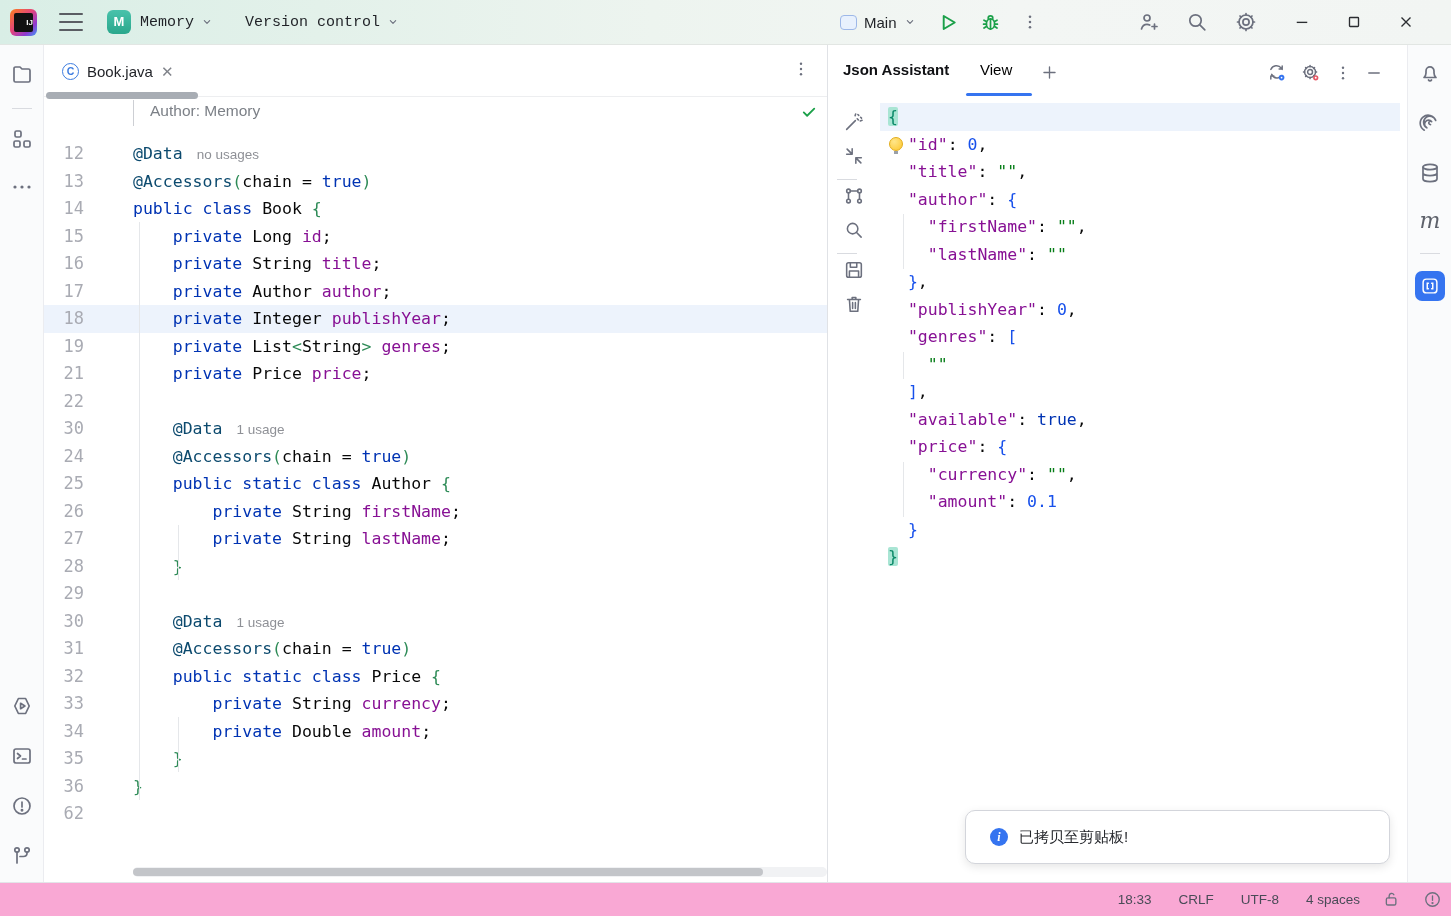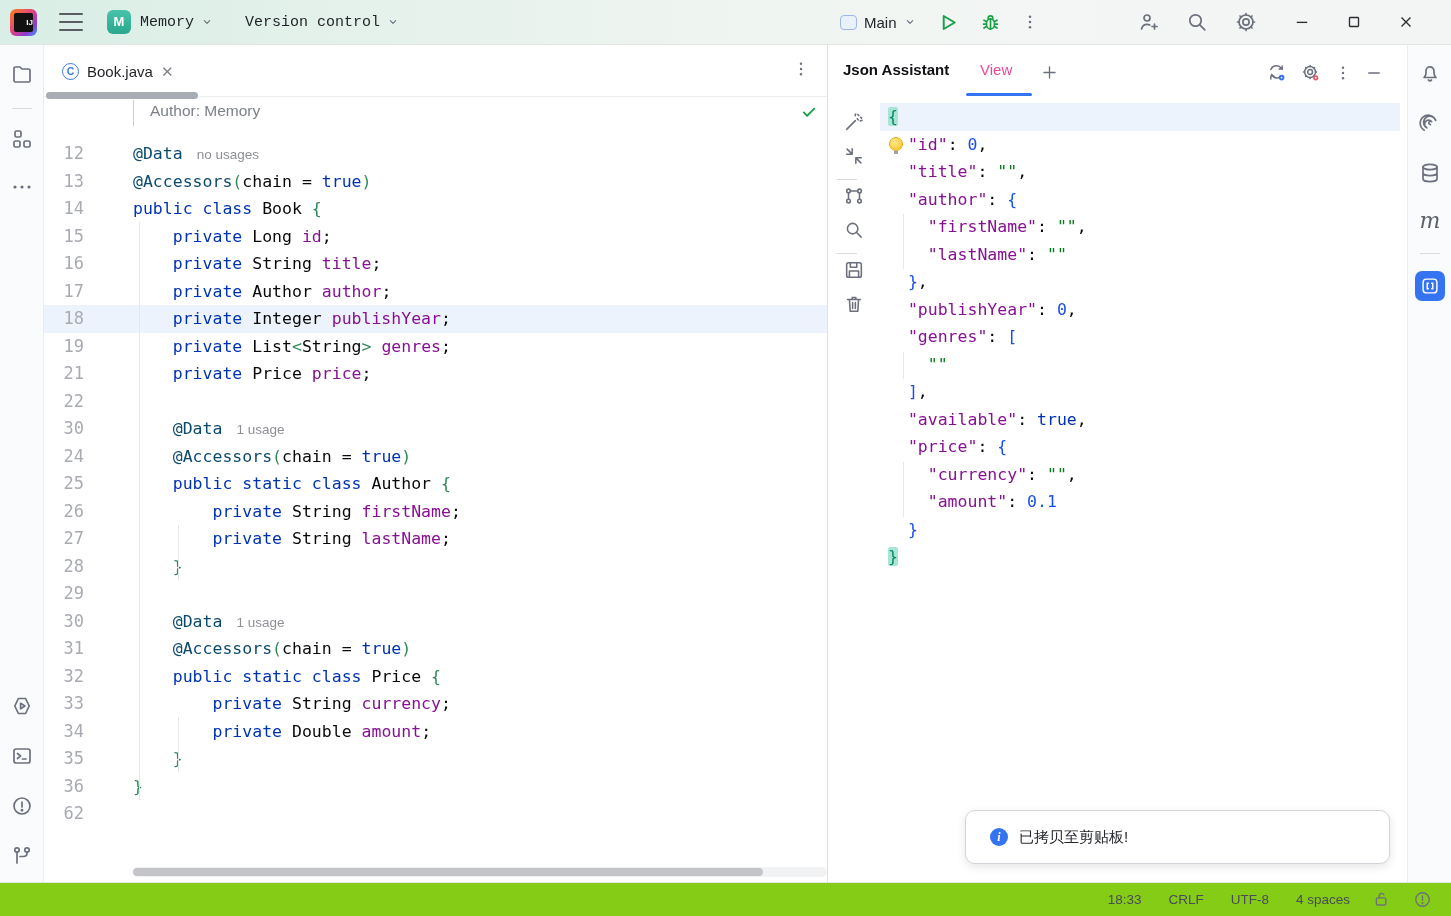--- a/index.html
+++ b/index.html
@@ -78,21 +78,21 @@
   #ed-hscroll { position:absolute; left:89px; top:822px; width:694px; height:10px; background:#F1F2F4; border-radius:5px; }
   #ed-hscroll .thumb { position:absolute; left:0; top:1px; width:630px; height:8px; border-radius:4px; background:#C3C5C9; }
 
   
   #splitter { position:absolute; left:827px; top:45px; width:1px; height:837px; background:#E0E2E6; }
 
   
   #jsonpanel { position:absolute; left:828px; top:45px; width:579px; height:837px; background:#fff; }
   #jp-header { position:absolute; left:0; top:0; width:579px; height:53px; }
   #jp-title { position:absolute; left:15px; top:16px; font-size:15px; font-weight:bold; color:#101114; }
-  #jp-tab { position:absolute; left:152px; top:16px; font-size:15px; color:#ec4899; }
+  #jp-tab { position:absolute; left:152px; top:16px; font-size:15px; color:#000000; }
   #jp-tab-underline { position:absolute; left:138px; top:48px; width:66px; height:3px; border-radius:2px; background:#3574F0; }
   #jp-plus { position:absolute; left:212px; top:18px; }
   .jp-right-icons { position:absolute; left:438px; top:17px; display:flex; gap:13px; align-items:center; }
   #jp-toolbar { position:absolute; left:7px; top:58px; width:40px; }
   #jp-toolbar .slot { position:absolute; left:8px; width:22px; height:22px; }
   #json-rows { position:absolute; left:52px; top:58px; width:520px; }
   .json-row { position:relative; height:27.5px; line-height:27.5px; white-space:pre; padding-left:8px;
     font-family:"DejaVu Sans Mono", monospace; font-size:16.5px; color:#080808; }
   .json-row.hl { background:#EDF3FC; }
   .bulb { position:absolute; left:9px; top:6px; width:14px; height:14px; border-radius:50%;
@@ -102,23 +102,23 @@
   
   #toast { position:absolute; left:965px; top:810px; width:425px; height:54px; background:#fff;
     border:1px solid #D3D5DB; border-radius:10px; box-shadow:0 3px 10px rgba(0,0,0,.10);
     display:flex; align-items:center; padding-left:24px; gap:11px; }
   #toast .info { width:18px; height:18px; border-radius:50%; background:#3574F0; color:#fff;
     font-size:12px; font-weight:bold; text-align:center; line-height:18px;
     font-family:"Liberation Serif", serif; font-style:italic; }
   #toast .msg { font-size:15px; color:#26282D; }
 
   
-  #statusbar { position:absolute; left:0; top:882px; width:1451px; height:34px; background:#84cc16;
+  #statusbar { position:absolute; left:0; top:882px; width:1451px; height:34px; background:#f9a8d4;
     border-top:1px solid #E3E5E9; display:flex; align-items:center; justify-content:flex-end;
-    gap:27px; padding-right:19px; font-size:13.5px; color:#494B57; }
+    gap:27px; padding-right:9px; font-size:13.5px; color:#494B57; }
   #statusbar .icon { margin-left:-5px; }
 </style>
 </head>
 <body>
 
 <div id="titlebar">
   <div class="tb-left">
     <div id="idea-logo">
         <div class="inner">IJ</div>
       </div>

